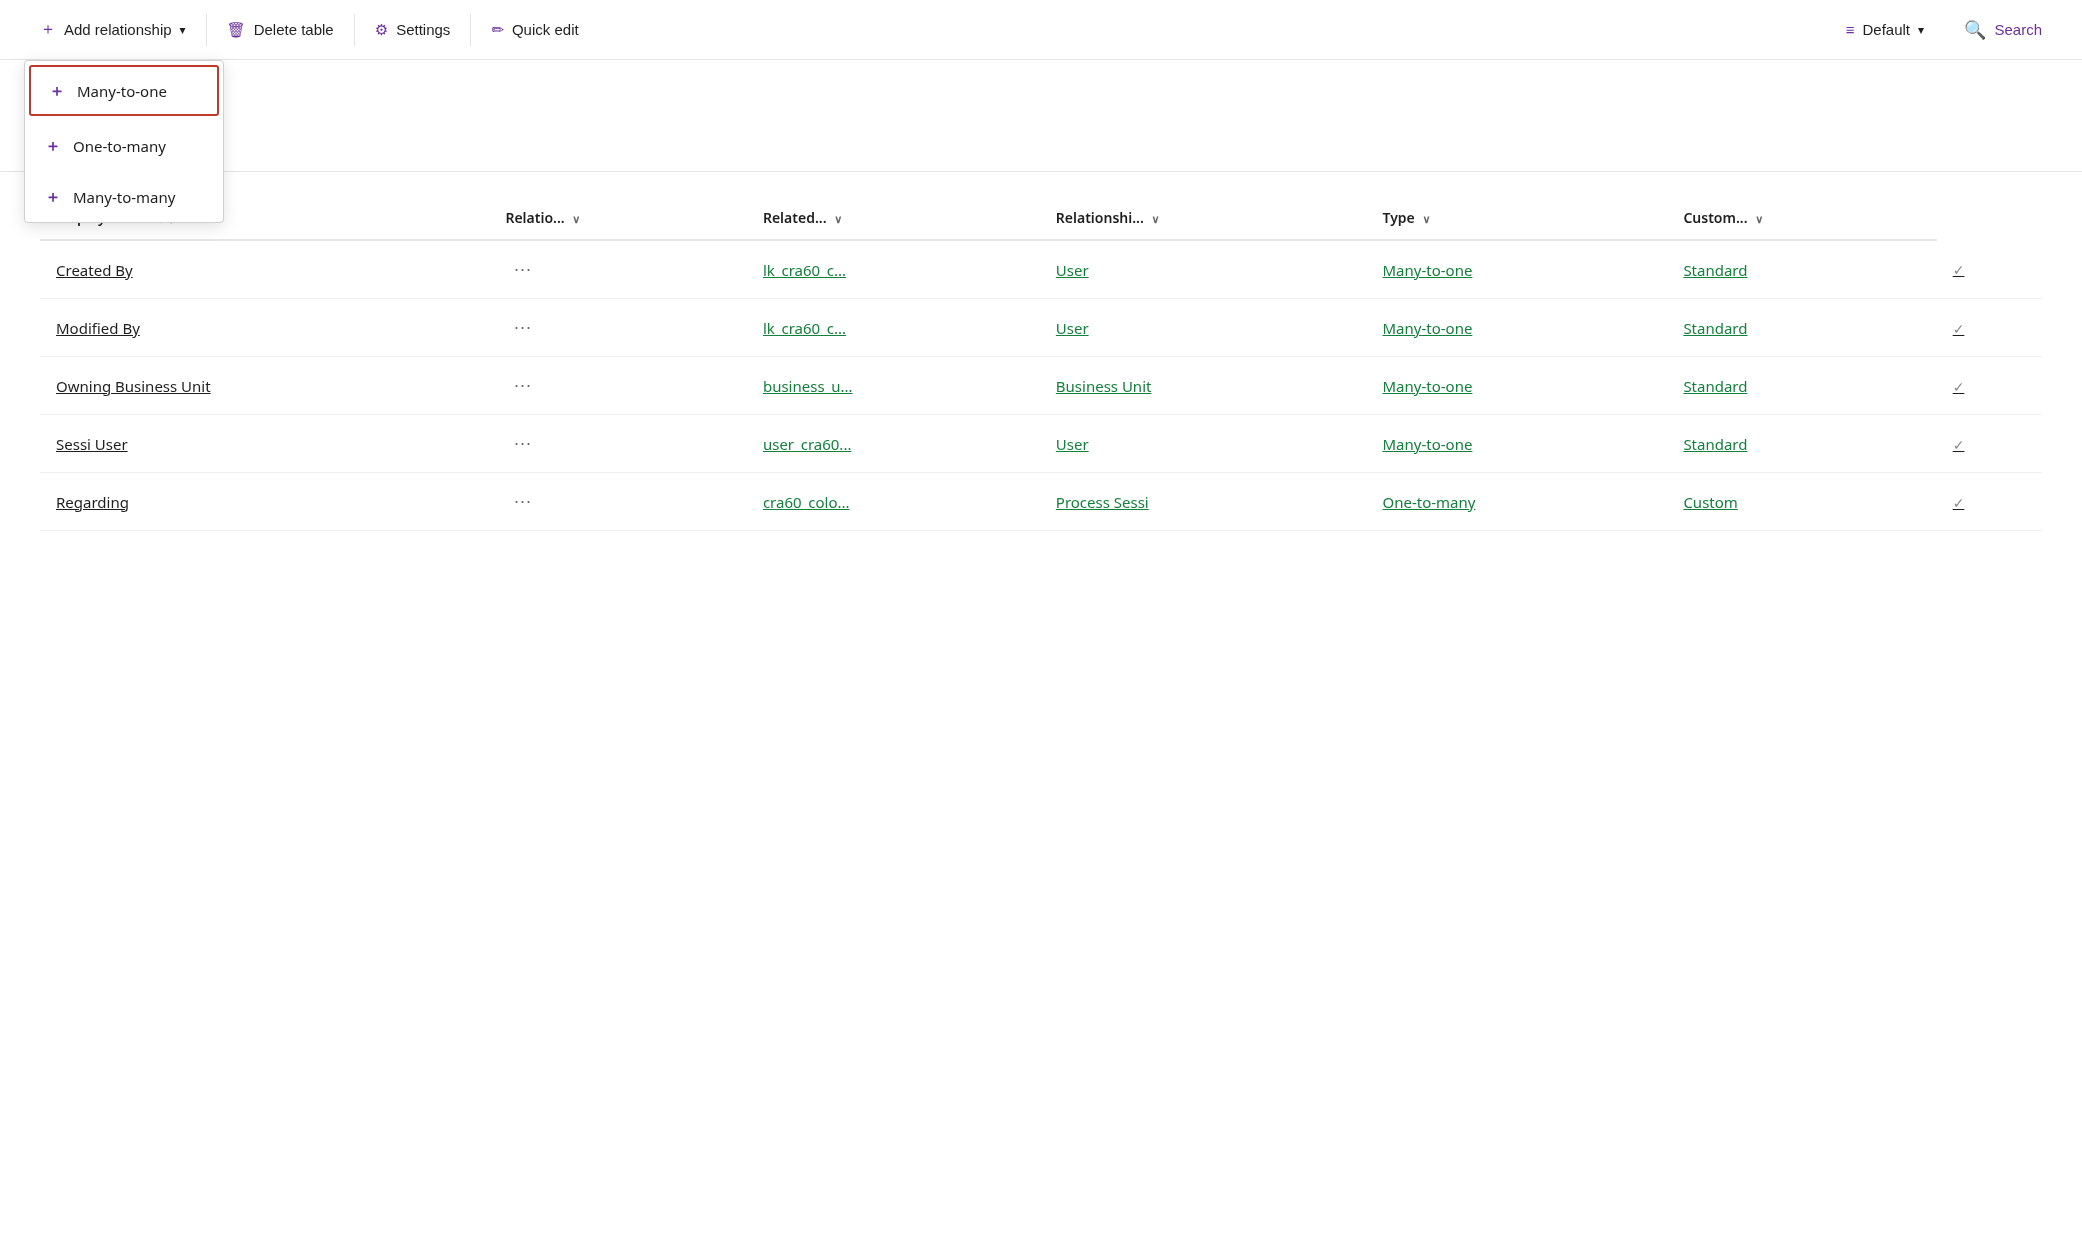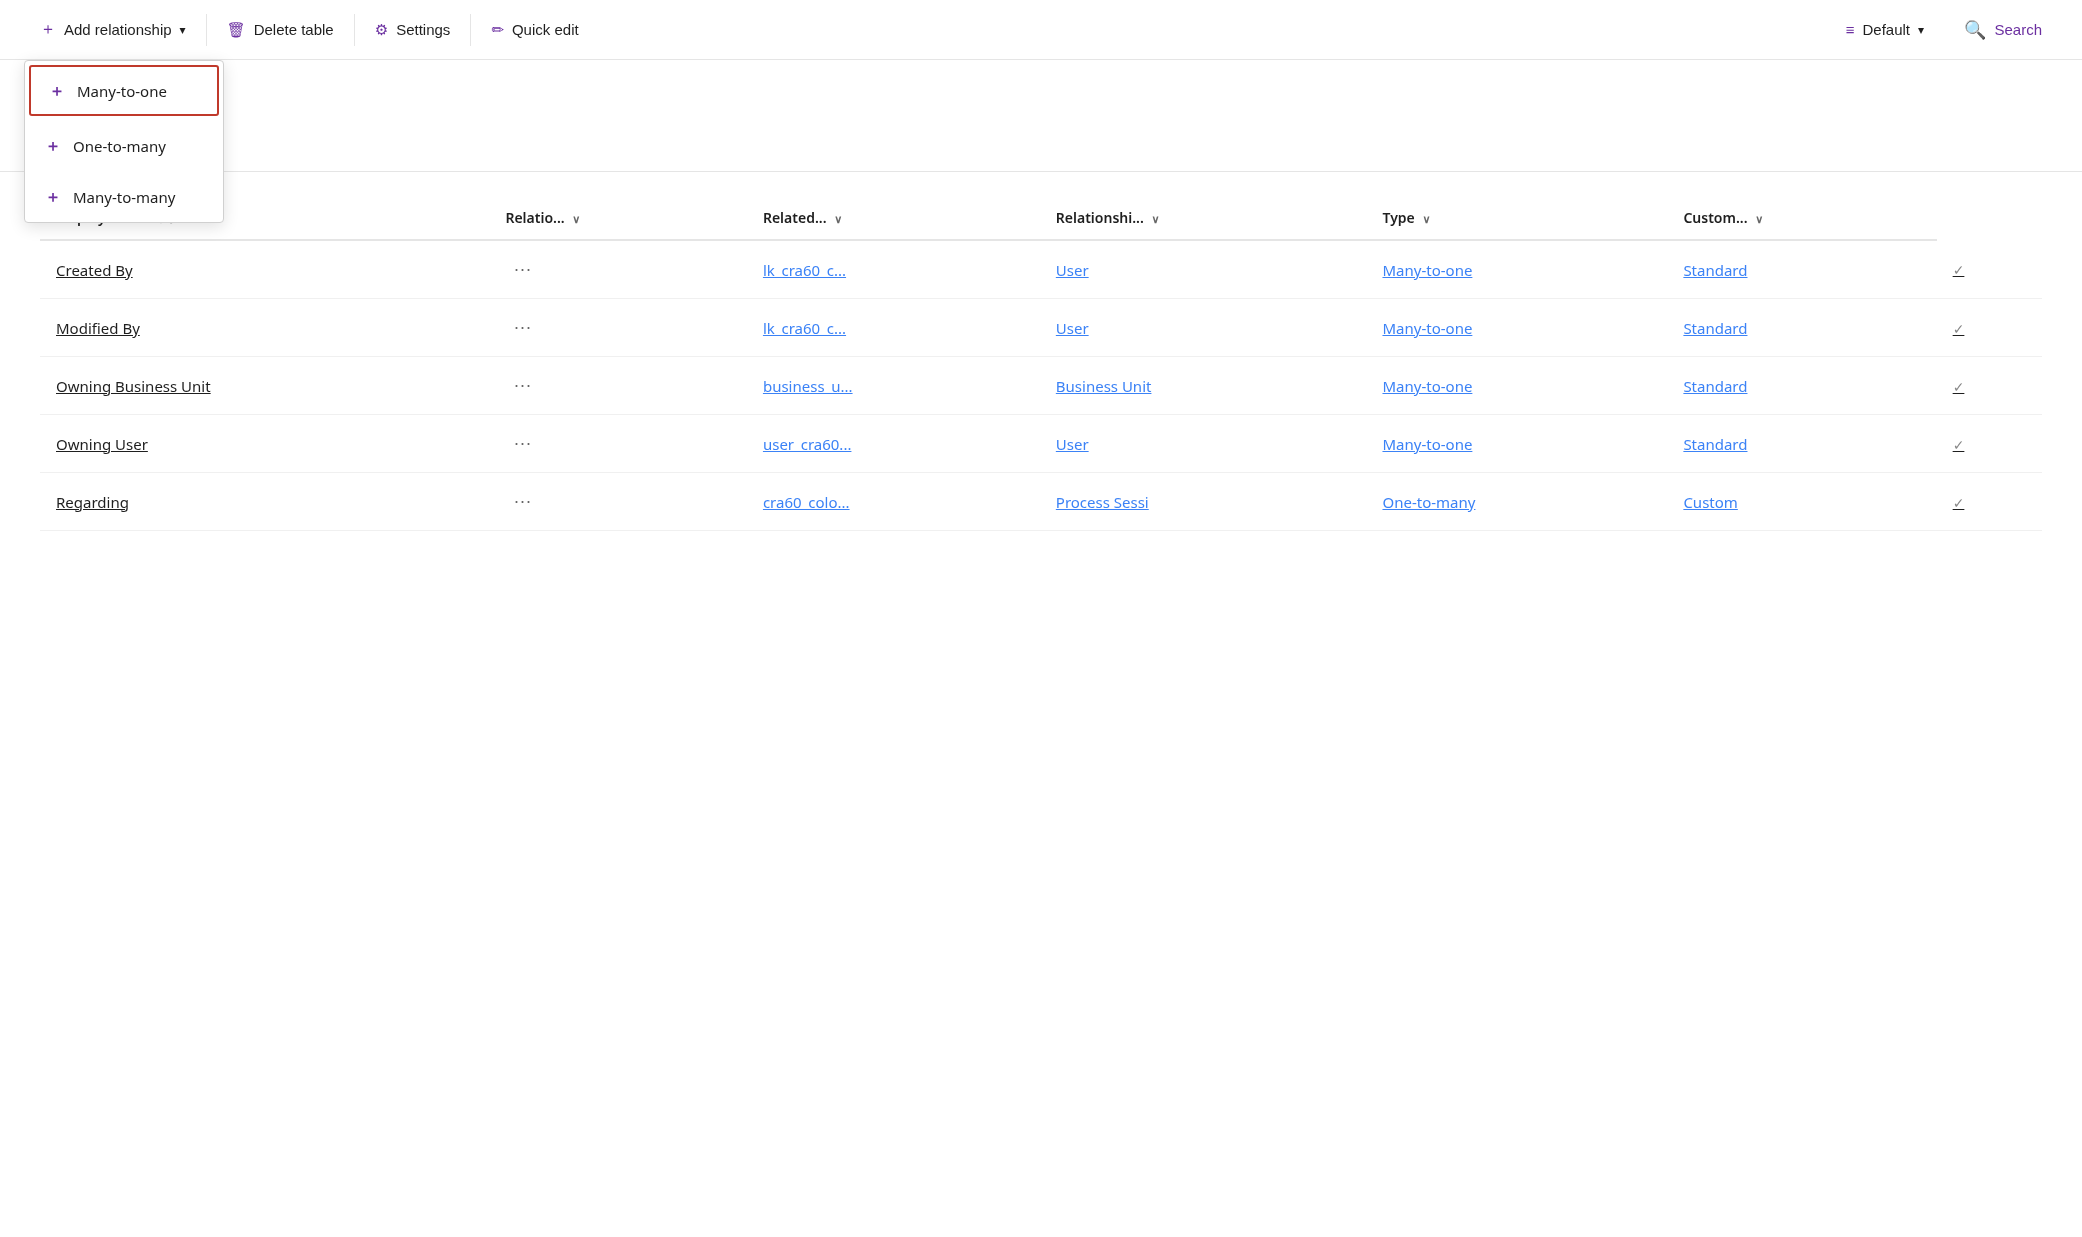--- a/index.html
+++ b/index.html
@@ -168,21 +168,21 @@
       margin-left: 4px;
       font-size: 11px;
     }
     td {
       padding: 16px 16px;
       border-bottom: 1px solid #f0f0f0;
       font-size: 15px;
       color: #1f1f1f;
       text-decoration: underline;
     }
-    td.muted { color: #3b82f6; }
+    td.muted { color: #15803d; }
     .ellipsis-btn {
       background: none;
       border: none;
       cursor: pointer;
       color: #666;
       font-size: 18px;
       padding: 2px 8px;
       border-radius: 3px;
     }
     .check-icon { color: #888; font-size: 14px; }
@@ -317,21 +317,21 @@
         <tr>
     <td>Owning Business Unit</td>
     <td><button class="ellipsis-btn">···</button></td>
     <td class="muted">business_u...</td>
     <td class="muted">Business Unit</td>
     <td class="muted">Many-to-one</td>
     <td class="muted">Standard</td>
     <td><span class="check-icon">✓</span></td>
   </tr>
         <tr>
-    <td>Owning User</td>
+    <td>Sessi User</td>
     <td><button class="ellipsis-btn">···</button></td>
     <td class="muted">user_cra60...</td>
     <td class="muted">User</td>
     <td class="muted">Many-to-one</td>
     <td class="muted">Standard</td>
     <td><span class="check-icon">✓</span></td>
   </tr>
         <tr>
     <td>Regarding</td>
     <td><button class="ellipsis-btn">···</button></td>

